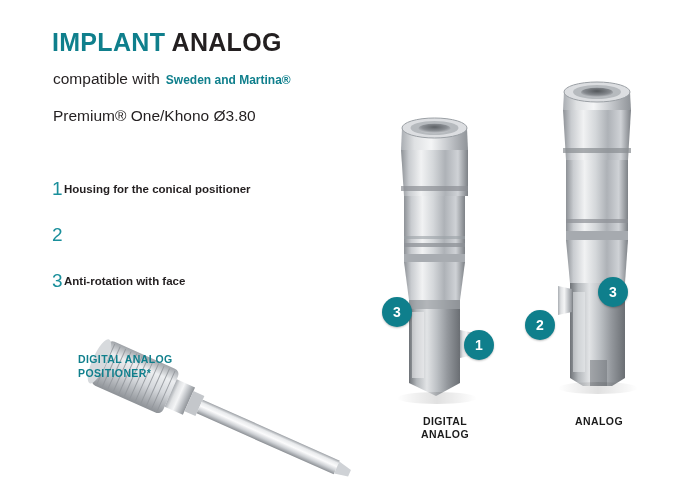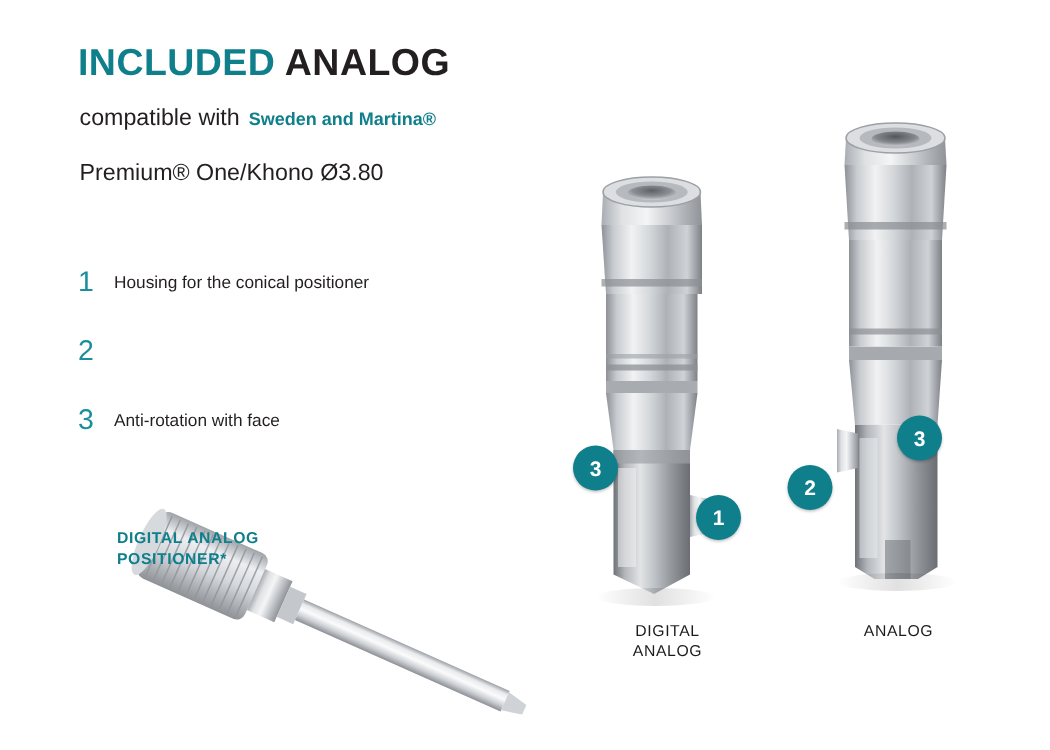--- a/index.html
+++ b/index.html
@@ -77,33 +77,34 @@
   .legend-num {
     position: absolute;
     left: 0;
     top: 0;
     font-size: 19px;
     color: #1a8f9b;
     font-weight: 400;
   }
   .legend-text {
     position: absolute;
-    left: 24px;
+    left: 12px;
     top: 5px;
     font-size: 11.5px;
     color: #231f20;
     white-space: nowrap;
+    font-weight: bold;
   }
 
   
   .cap {
     position: absolute;
     text-align: center;
     font-size: 10.5px;
-    font-weight: 400;
+    font-weight: 700;
     color: #1b1b1b;
     letter-spacing: 0.4px;
     line-height: 13px;
   }
   .cap-digital { left: 390px; top: 415px; width: 110px; }
   .cap-trad { left: 538px; top: 415px; width: 122px; }
   .cap-positioner {
     position: absolute;
     left: 78px;
     top: 352px;
@@ -286,21 +287,21 @@
       <rect x="166" y="400" width="20" height="30" fill="url(#steelSoft)"></rect>
       <rect x="186" y="404" width="12" height="22" fill="#c4c7cb"></rect>
 
       <rect x="198" y="408" width="150" height="15" fill="url(#rodGrad)"></rect>
 
       <path d="M348 409 L362 412 L362 419 L348 422 Z" fill="#cfd2d6"></path>
     </g>
   </svg>
 
   <div class="title">
-    <span class="teal">INCLUDED</span>
+    <span class="teal">IMPLANT</span>
     <span class="dark">ANALOG</span>
   </div>
 
   <div class="subline">
     <span>compatible with</span><span class="brand">Sweden and Martina®</span>
   </div>
 
   <div class="subline2">Premium® One/Khono Ø3.80</div>
 
   <div class="legend">

